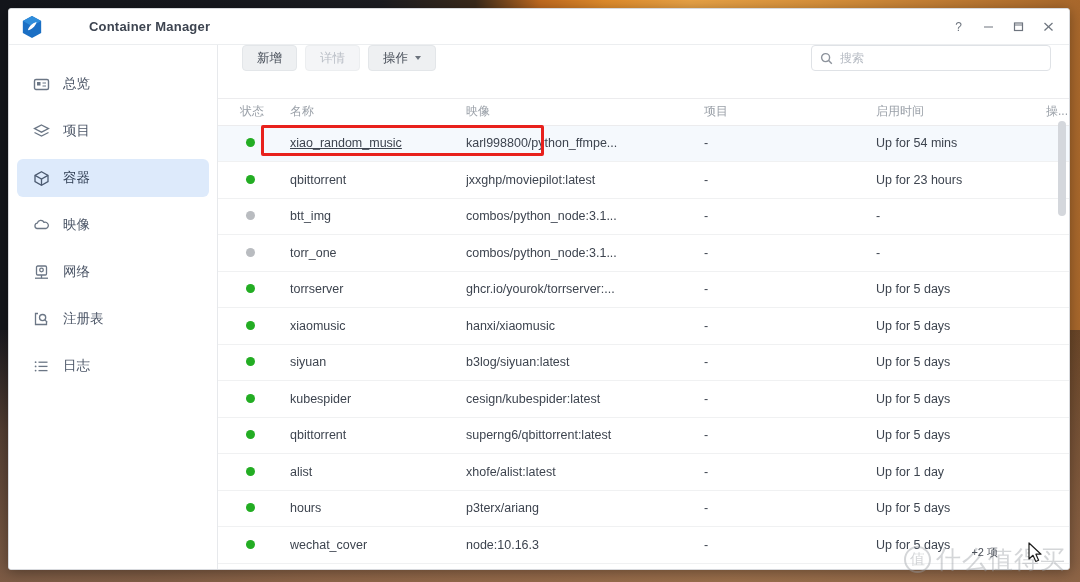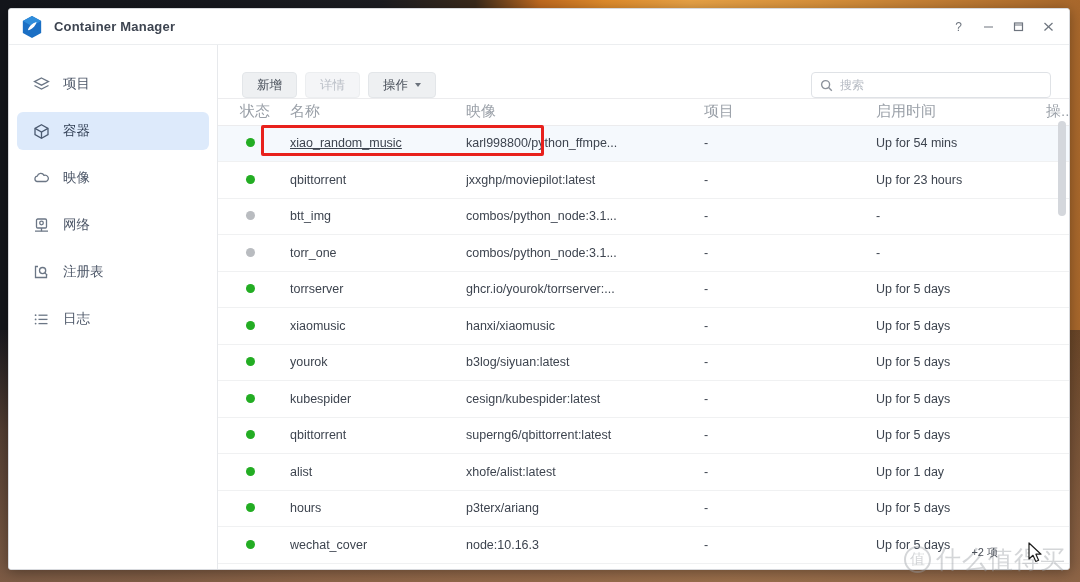--- a/index.html
+++ b/index.html
@@ -43,20 +43,21 @@
   }
 
   
   #titlebar {
     height: 36px;
     flex: 0 0 36px;
     background: #ffffff;
     display: flex; align-items: center;
     padding: 0 6px 0 12px;
     border-bottom: 1px solid #eceef0;
+    gap: 35px;
   }
   #app-logo { width: 22px; height: 24px; flex: 0 0 22px; margin-right: 11px; }
   #app-title {
     font-size: 13px; font-weight: bold; color: #3d4450;
     letter-spacing: 0.2px;
   }
   #win-controls { margin-left: auto; display: flex; align-items: center; }
   .win-btn {
     width: 30px; height: 28px;
     display: flex; align-items: center; justify-content: center;
@@ -95,21 +96,21 @@
   
   #main {
     flex: 1 1 auto; min-width: 0;
     background: #ffffff;
     display: flex; flex-direction: column;
   }
 
   
   #toolbar {
     height: 53px; flex: 0 0 53px;
-    display: flex; align-items: flex-end;
+    display: flex; align-items: flex-start;
     padding: 0 18px 0 6px;
   }
   .tb-btn {
     height: 26px;
     padding: 0 14px;
     margin-right: 8px;
     background: #eef0f2;
     border: 1px solid #e3e6e9;
     border-radius: 4px;
     font-size: 12.5px;
@@ -147,21 +148,21 @@
   
   #table-area {
     flex: 1 1 auto; min-height: 0;
     position: relative;
     border-top: 1px solid #ececee;
     overflow: hidden;
   }
   table { width: 100%; border-collapse: collapse; table-layout: fixed; }
   thead th {
     height: 26px;
-    font-size: 15px; font-weight: normal;
+    font-size: 12px; font-weight: normal;
     color: #9aa0a8;
     text-align: left;
     padding: 0 4px 0 0;
     border-bottom: 1px solid #ececee;
     background: #fff;
     white-space: nowrap;
     overflow: hidden;
   }
   .col-status { width: 72px; padding-left: 22px !important; }
   .col-name   { width: 176px; }
@@ -288,20 +289,31 @@
             <line x1="10.5" y1="3" x2="2.5" y2="10.5" stroke="#6e757f" stroke-width="1.2"></line>
           </svg>
       </div>
     </div>
   </div>
 
   <div id="body-split">
 
     <div id="sidebar">
 
+      <div class="side-item">
+        <span class="side-icon">
+          <svg width="17" height="17" viewBox="0 0 17 17">
+              <rect x="1.5" y="3.5" width="14" height="10" rx="1.5" fill="none" stroke="#6b7685" stroke-width="1.4"></rect>
+              <rect x="4" y="6" width="3.5" height="3.5" fill="#6b7685"></rect>
+              <line x1="9.5" y1="7" x2="13" y2="7" stroke="#6b7685" stroke-width="1.2"></line>
+              <line x1="9.5" y1="10" x2="13" y2="10" stroke="#6b7685" stroke-width="1.2"></line>
+            </svg>
+        </span>
+        <span>总览</span>
+      </div>
 
       <div class="side-item">
         <span class="side-icon">
           <svg width="17" height="17" viewBox="0 0 17 17">
               <polygon points="8.5,2 15.5,5.6 8.5,9.2 1.5,5.6" fill="none" stroke="#6b7685" stroke-width="1.3"></polygon>
               <polyline points="1.5,9.5 8.5,13 15.5,9.5" fill="none" stroke="#6b7685" stroke-width="1.3"></polyline>
             </svg>
         </span>
         <span>项目</span>
       </div>
@@ -447,21 +459,21 @@
               <tr>
                 <td class="cell-status"><span class="dot up"></span></td>
                 <td><span>xiaomusic</span></td>
                 <td>hanxi/xiaomusic</td>
                 <td>-</td>
                 <td>Up for 5 days</td>
                 <td></td>
               </tr>
               <tr>
                 <td class="cell-status"><span class="dot up"></span></td>
-                <td><span>yourok</span></td>
+                <td><span>siyuan</span></td>
                 <td>b3log/siyuan:latest</td>
                 <td>-</td>
                 <td>Up for 5 days</td>
                 <td></td>
               </tr>
               <tr>
                 <td class="cell-status"><span class="dot up"></span></td>
                 <td><span>kubespider</span></td>
                 <td>cesign/kubespider:latest</td>
                 <td>-</td>

